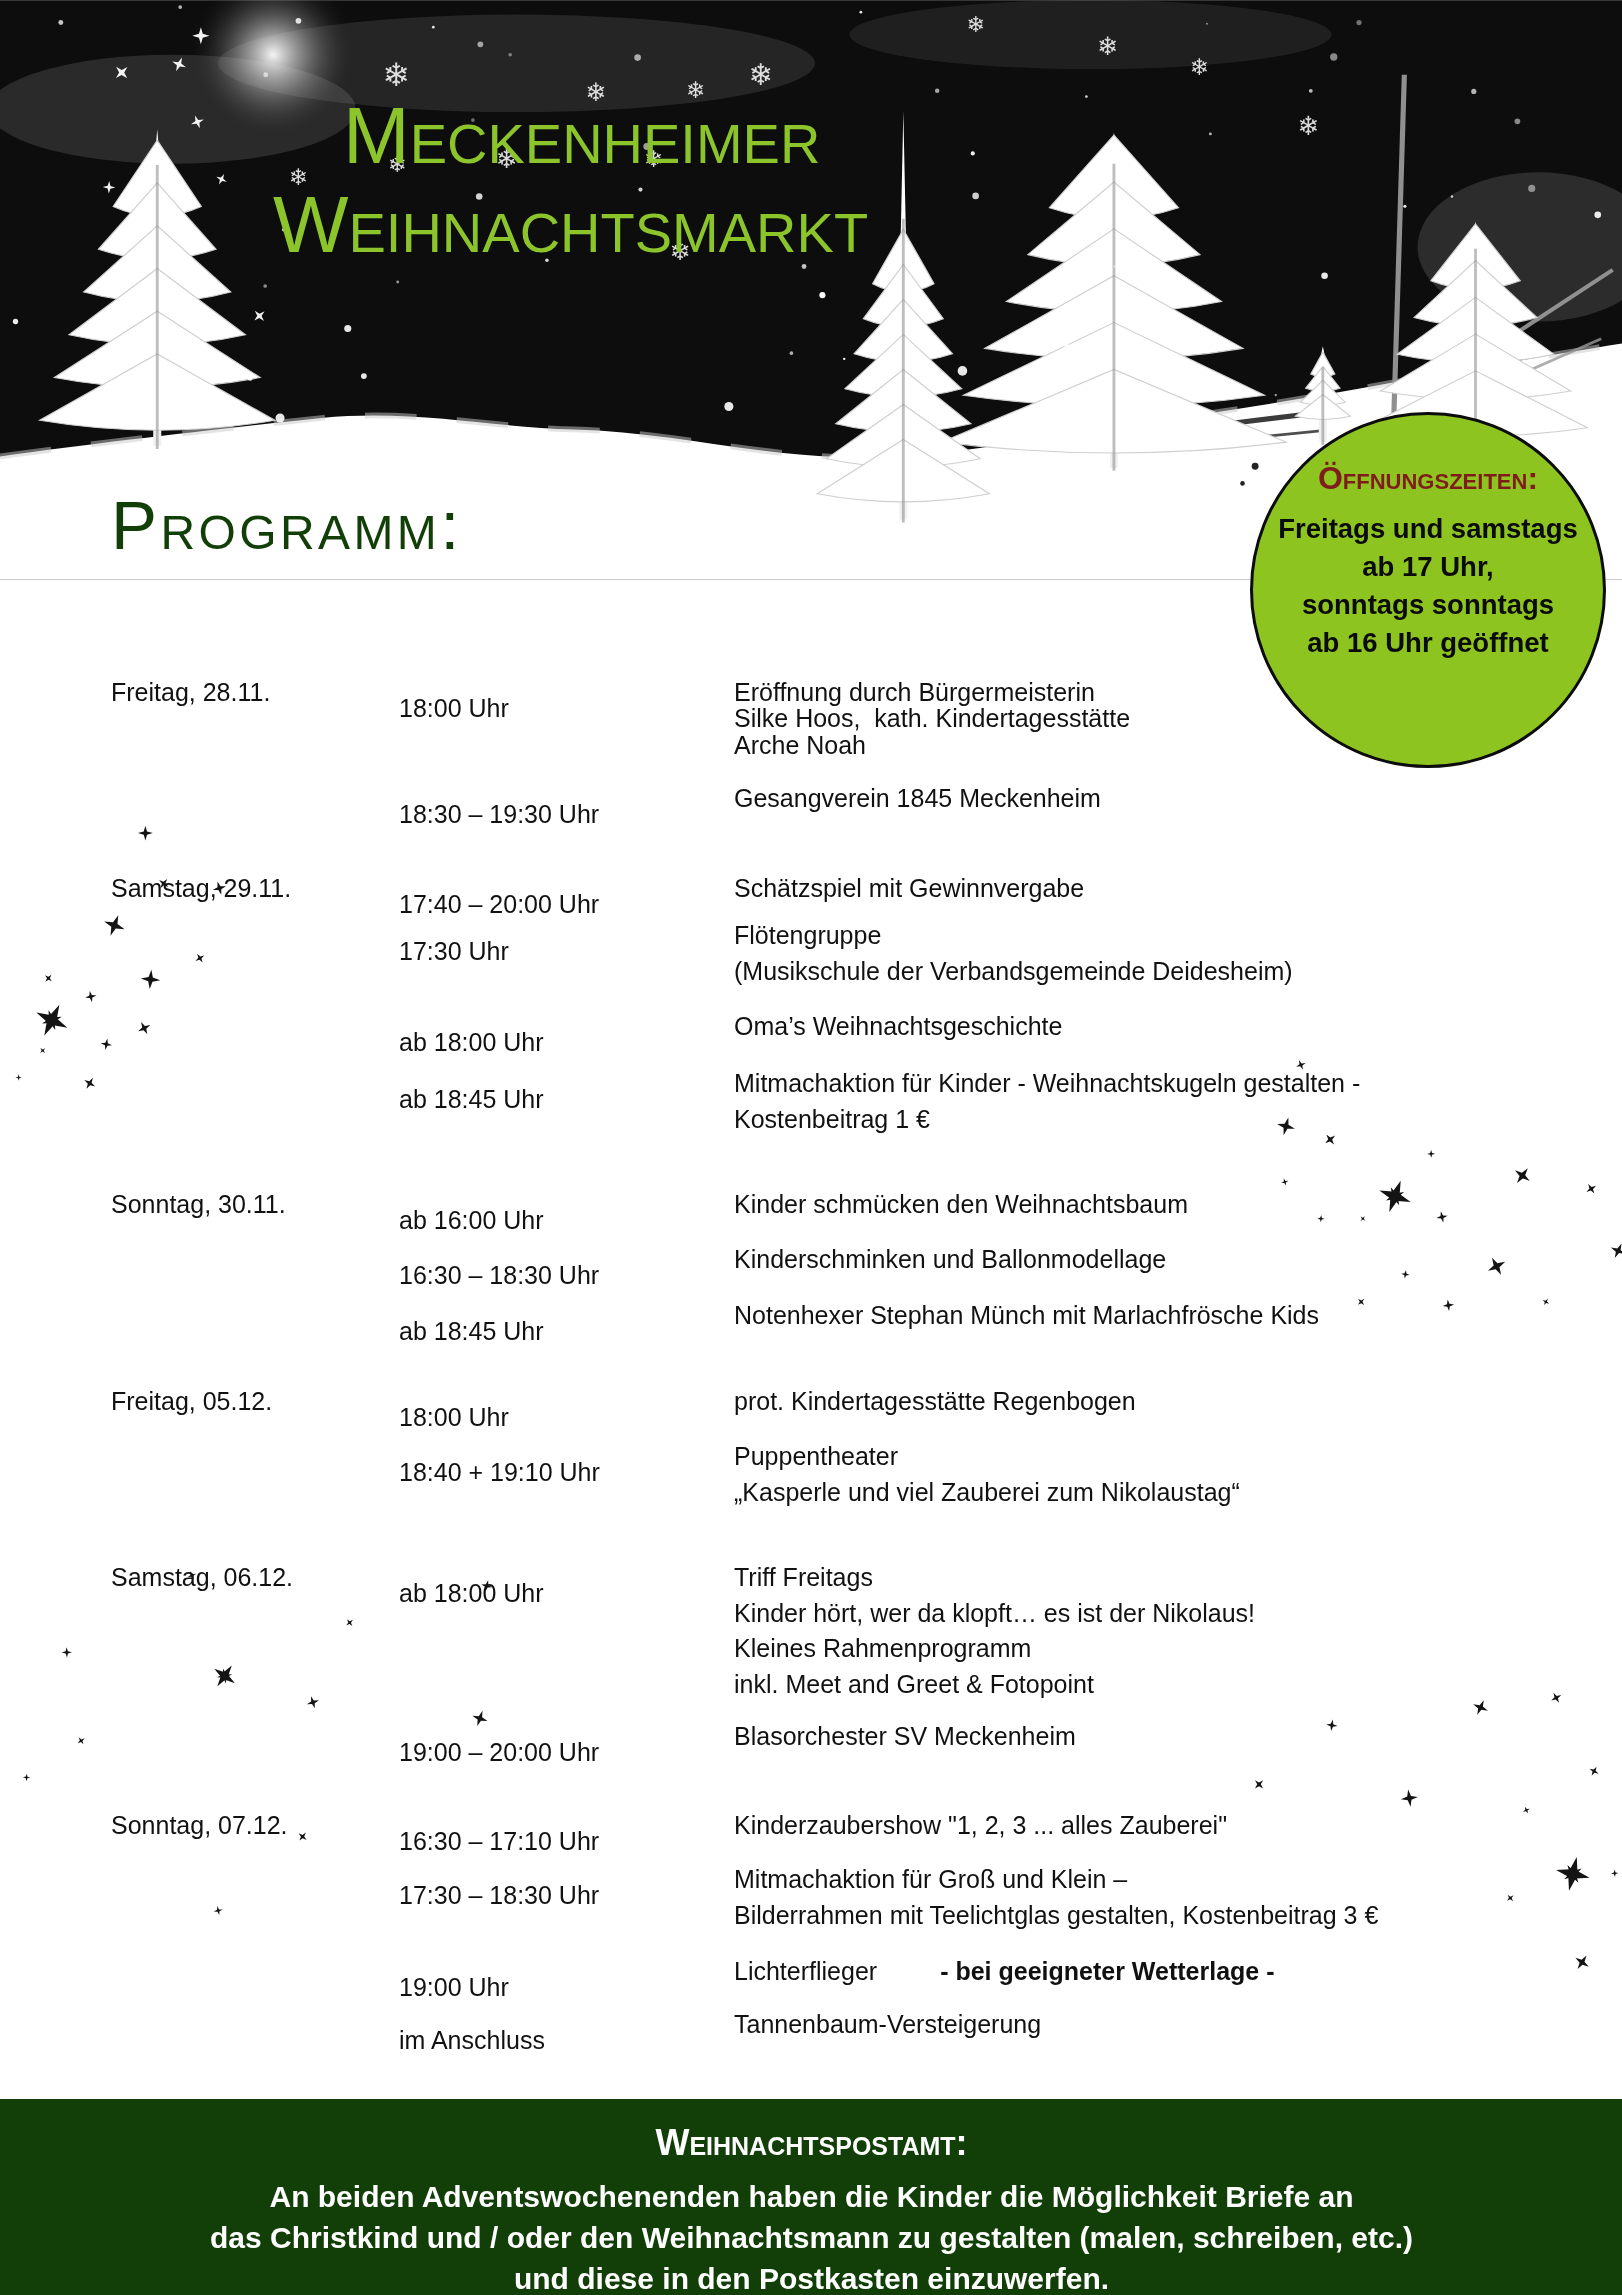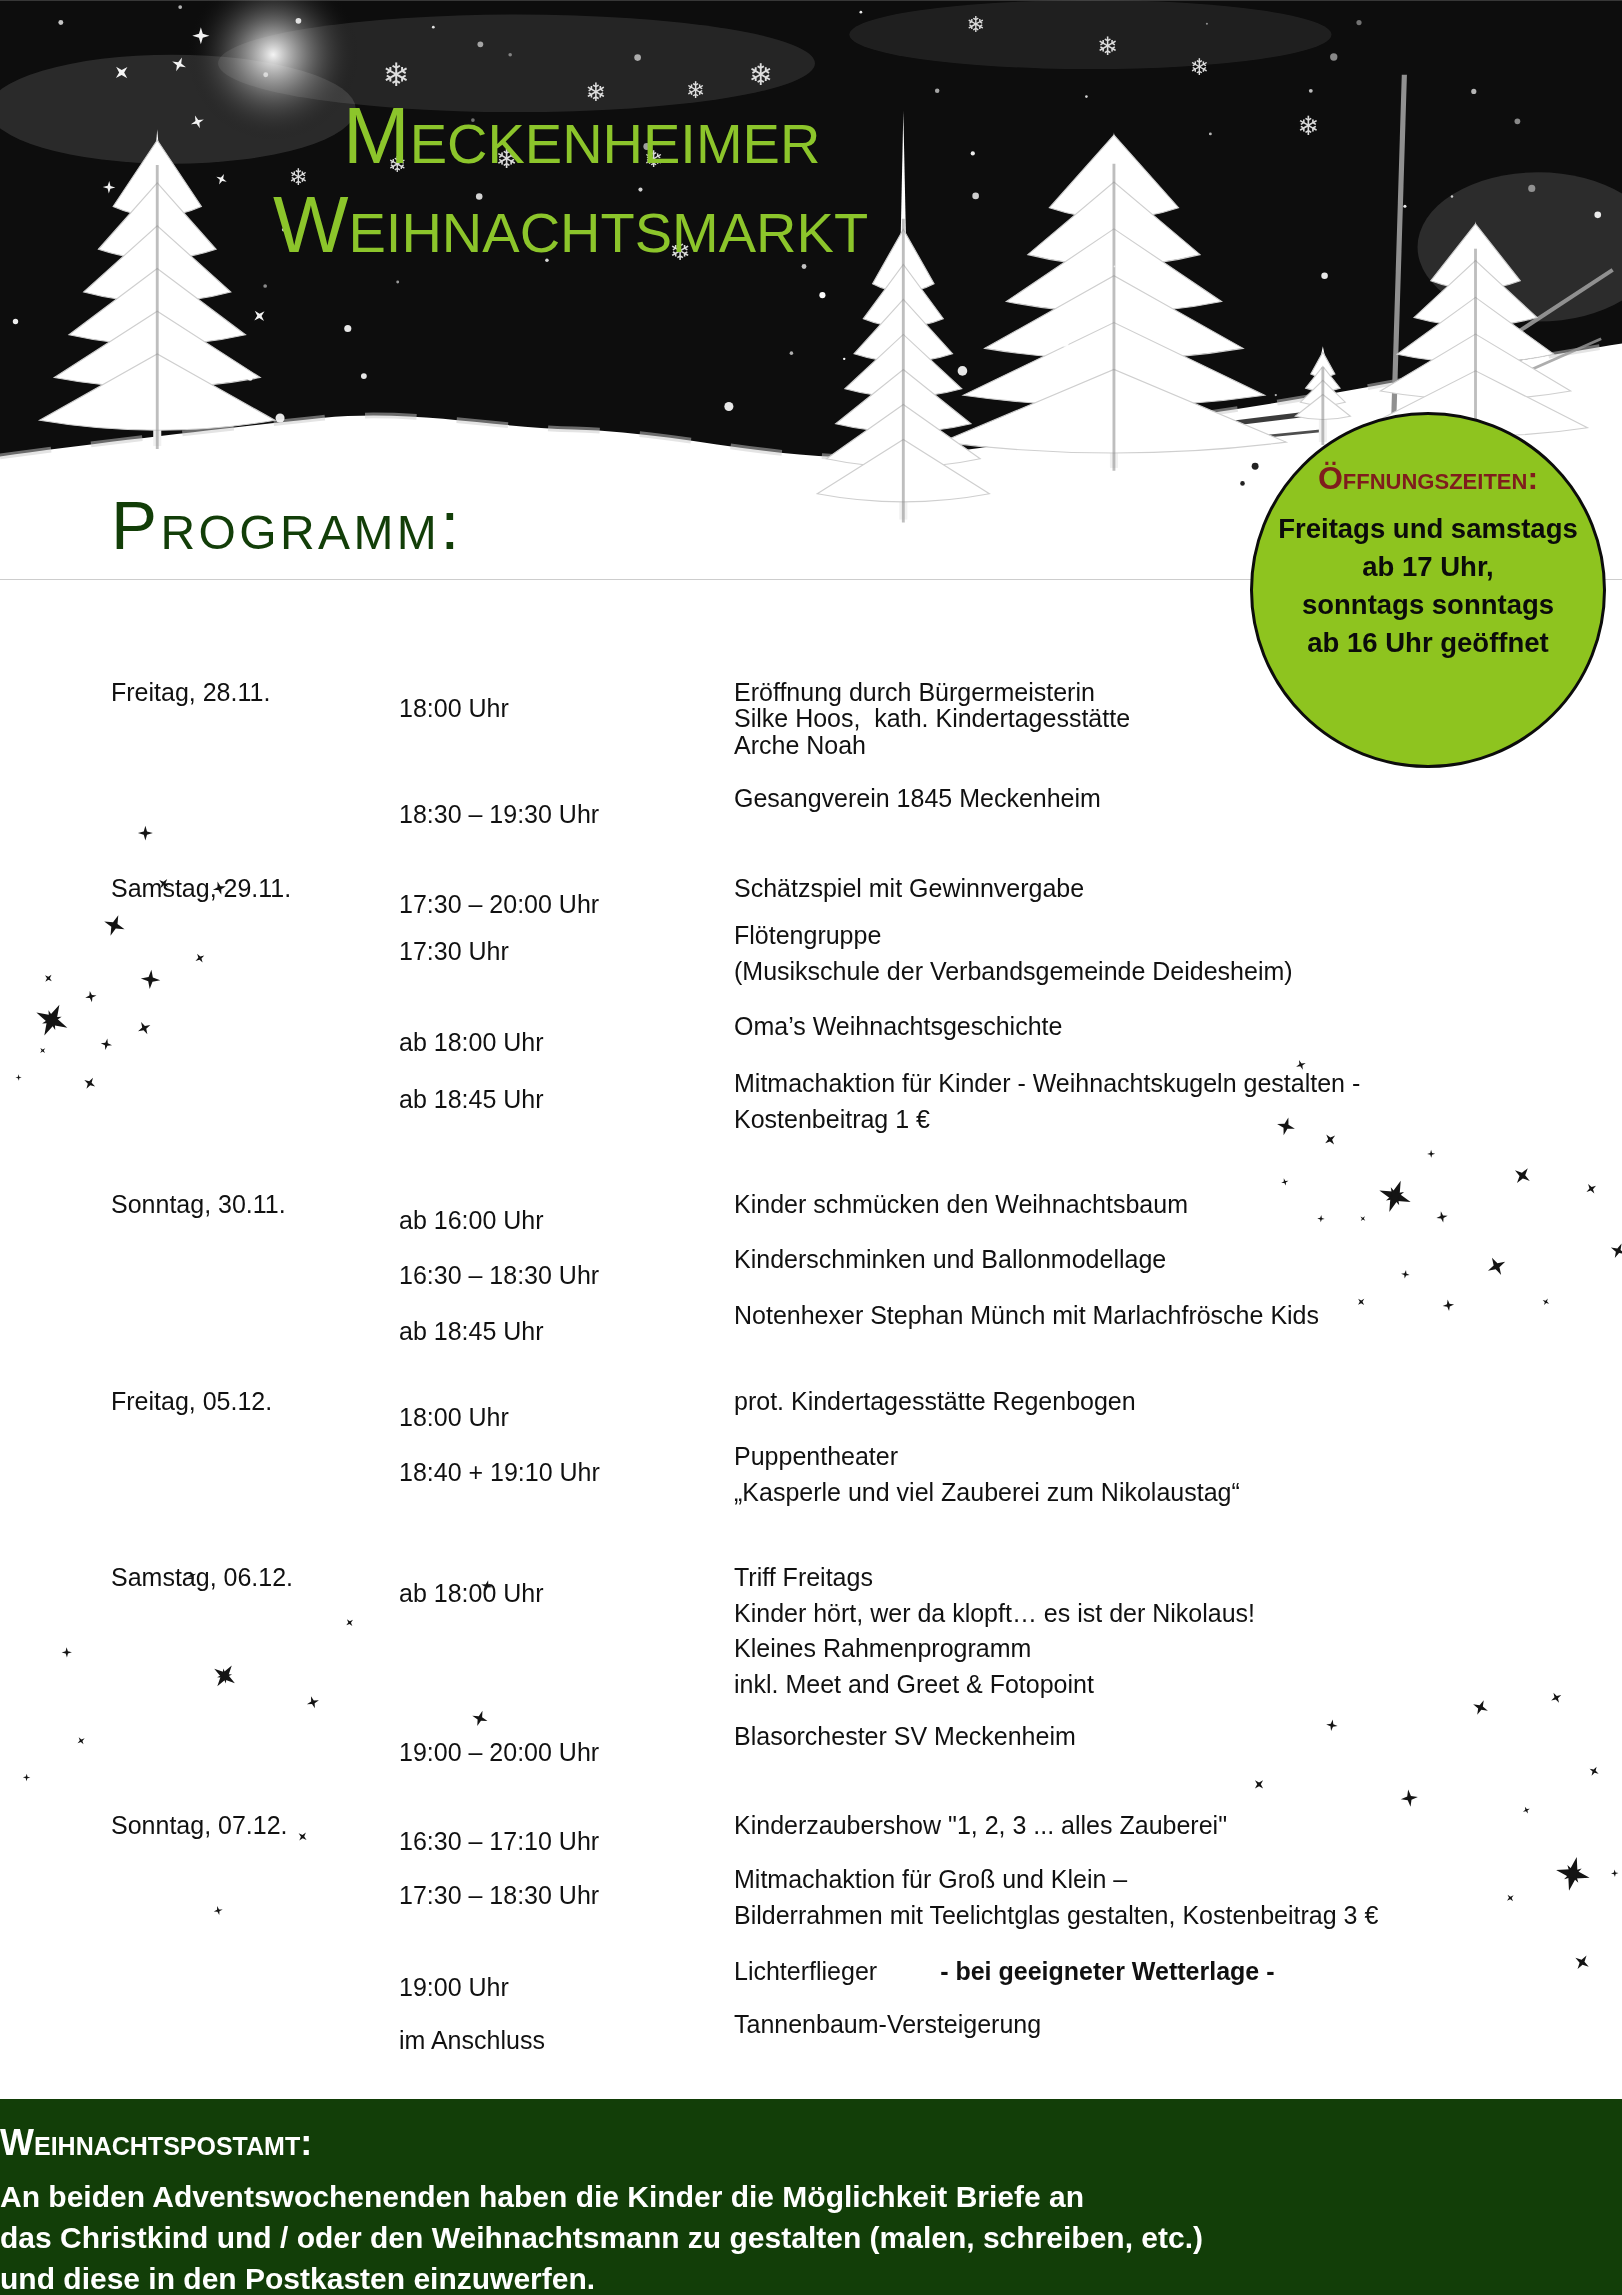--- a/index.html
+++ b/index.html
@@ -33,21 +33,21 @@
   .prow{position:absolute; z-index:3; left:111px; width:1481px; font-size:25px;}
   .prow .pdate{position:absolute; left:0; top:0; line-height:26.4px; white-space:nowrap;}
   .prow .ptime{position:absolute; left:288px; top:16px; line-height:26.4px; white-space:nowrap;}
   .prow .pevent{position:absolute; left:623px; top:0; width:855px;}
   .event-line{display:block; white-space:pre-wrap; line-height:26.4px;}
   .prow.wide .event-line{margin-bottom:9.2px;}
   .prow.tight .event-line{margin-bottom:0;}
   .bold-note{font-weight:700; margin-left:63px;}
   .footer{
     position:absolute; z-index:3; left:0; top:2099px; width:1623px; height:196px;
-    background:var(--dark,#123e08); color:#ffffff; 
+    background:var(--dark,#123e08); color:#ffffff; text-align:center;
   }
   .footer-heading{
     margin-top:24px; font-variant:small-caps; font-weight:700; font-size:36px; line-height:1.1;
   }
   .footer-body{margin-top:13.8px; font-weight:700; font-size:30px; line-height:41px;}
 </style>
 </head>
 <body>
 
 <div class="page">
@@ -400,21 +400,21 @@
         </span>
       </div>
       <div class="prow wide" style="top: 785px;">
         <span class="ptime">18:30 – 19:30 Uhr</span>
         <span class="pevent">
           <span class="event-line">Gesangverein 1845 Meckenheim</span>
         </span>
       </div>
       <div class="prow wide" style="top: 875px;">
         <span class="pdate">Samstag, 29.11.</span>
-        <span class="ptime">17:30 – 20:00 Uhr</span>
+        <span class="ptime">17:40 – 20:00 Uhr</span>
         <span class="pevent">
           <span class="event-line">Schätzspiel mit Gewinnvergabe</span>
         </span>
       </div>
       <div class="prow wide" style="top: 922px;">
         <span class="ptime">17:30 Uhr</span>
         <span class="pevent">
           <span class="event-line">Flötengruppe</span>
           <span class="event-line">(Musikschule der Verbandsgemeinde Deidesheim)</span>
         </span>

